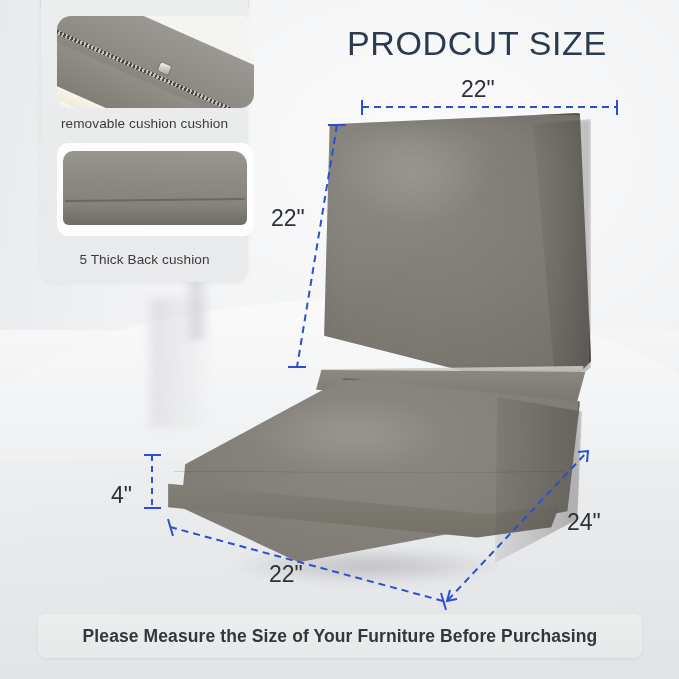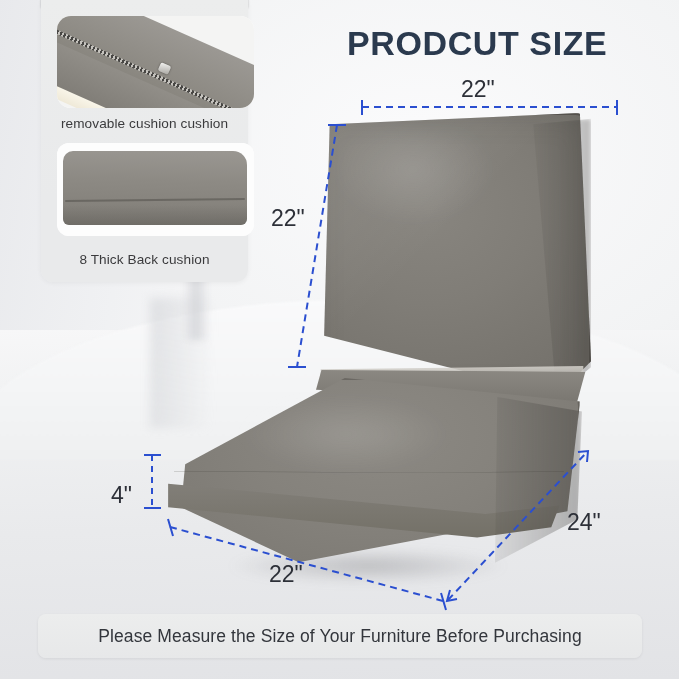--- a/index.html
+++ b/index.html
@@ -122,21 +122,21 @@
   .caption{
     position:absolute;left:0;width:207px;text-align:center;
     font-size:13.6px;color:#3b3b3d;letter-spacing:.1px;
   }
   .cap-1{top:116px;}
   .cap-2{top:252px;}
 
   
   .title{
     position:absolute;left:347px;top:24px;
-    font-size:34px;font-weight:bold;color:#2b3a4e;
+    font-size:34px;font-weight:normal;color:#2b3a4e;
     letter-spacing:.6px;white-space:nowrap;
   }
 
   
   .back-cushion{
     position:absolute;left:313px;top:113px;width:278px;height:282px;
   }
   .back-face{
     position:absolute;inset:0;
     border-radius:18px 16px 10px 14px;
@@ -243,21 +243,21 @@
 
   
   .banner{
     position:absolute;left:38px;top:614px;width:604px;height:44px;
     background:linear-gradient(180deg,#eceded 0%,#e7e8e9 100%);
     border-radius:8px;
     display:flex;align-items:center;justify-content:center;
     box-shadow:0 1px 3px rgba(0,0,0,.07);
   }
   .banner-text{
-    font-size:17.5px;color:#33363c;letter-spacing:.1px;
+    font-size:17.5px;color:#33363c;letter-spacing:.1px;font-weight:bold;
   }
 </style>
 </head>
 <body>
 
 <div id="stage">
 
   <div class="wall"></div>
   <div class="wall-left"></div>
   <div class="floor"></div>
@@ -301,21 +301,21 @@
       <div class="zip-pull"></div>
     </div>
     <div class="caption cap-1">removable cushion cushion</div>
 
     <div class="thumb thumb-2">
       <div class="bc-bg"></div>
       <div class="bc-body"></div>
       <div class="bc-seam"></div>
       <div class="bc-shade"></div>
     </div>
-    <div class="caption cap-2">8 Thick Back cushion</div>
+    <div class="caption cap-2">5 Thick Back cushion</div>
   </div>
 
   <svg class="dims" viewBox="0 0 679 679" xmlns="http://www.w3.org/2000/svg">
     <g stroke="#2b4fd0" stroke-width="2" fill="none">
 
       <line x1="362" y1="107" x2="617" y2="107" stroke-dasharray="7 5"></line>
       <line x1="362" y1="100" x2="362" y2="115"></line>
       <line x1="617" y1="100" x2="617" y2="115"></line>
 
       <line x1="337" y1="125" x2="297" y2="367" stroke-dasharray="7 5"></line>

